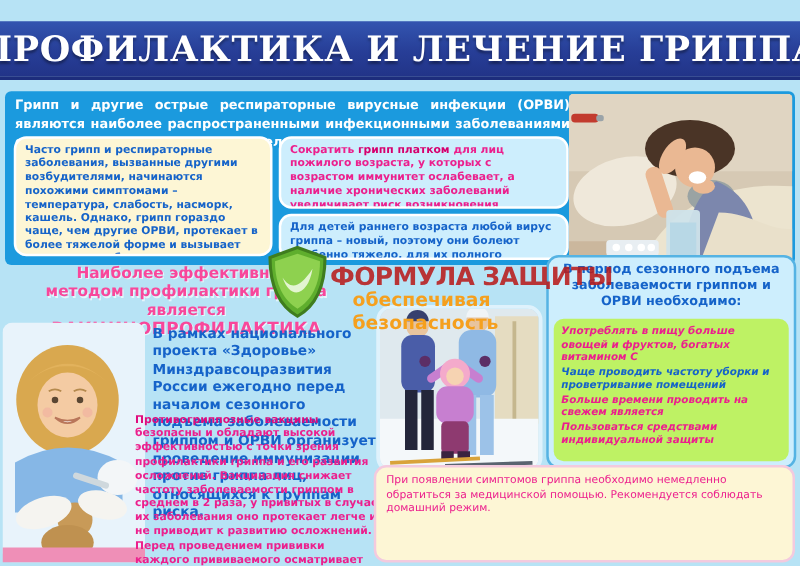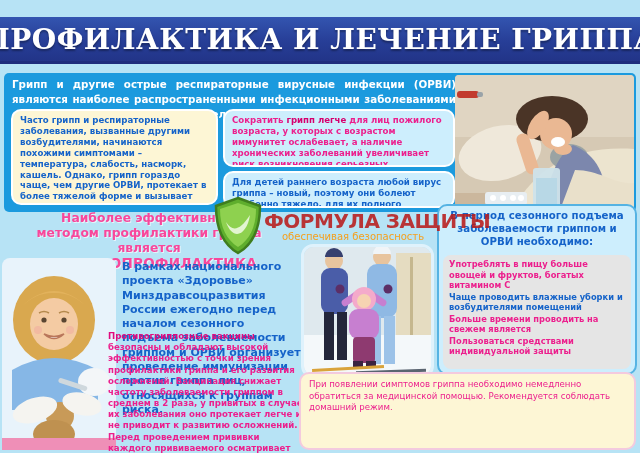--- a/index.html
+++ b/index.html
@@ -34,27 +34,27 @@
         font-weight:bold;font-size:8.6px;line-height:1.3;}
   .vaxp b{color:#e00b7e;}
   .photo-girl{position:absolute;left:2px;top:258px;width:114px;height:192px;}
   .photo-winter{position:absolute;left:301px;top:244px;width:133px;height:134px;
                 border:3px solid #dff2fc;border-radius:12px;overflow:hidden;box-sizing:border-box;}
   
   .logo{position:absolute;left:212px;top:196px;width:236px;height:60px;z-index:30;pointer-events:none;}
   .logo .shield{position:absolute;left:0;top:0;}
   .logo-name{position:absolute;left:52px;top:13px;font-size:20px;font-weight:bold;color:#b91c1c;
              opacity:.88;white-space:nowrap;letter-spacing:-.5px;}
-  .logo-tag{position:absolute;left:70px;top:35px;font-size:10px;color:#f5a01e;font-weight:normal;}
+  .logo-tag{position:absolute;left:70px;top:35px;font-size:15px;color:#f5a01e;font-weight:bold;}
   
   .seasonal{position:absolute;left:437px;top:204px;width:200px;height:171px;background:#cdeefd;
             border:2px solid #55b3e3;border-radius:10px;box-sizing:border-box;}
   .seasonal h3{margin:4px 6px 2px;text-align:center;color:#1563c9;font-size:10.2px;line-height:1.25;}
-  .seasonal ul{position:absolute;left:4px;right:4px;top:49px;bottom:4px;margin:0;background:#e5e5e5;
-               border-radius:8px;padding:3px 6px;box-sizing:border-box;overflow:hidden;}
+  .seasonal ul{position:absolute;left:4px;right:4px;top:49px;bottom:4px;margin:0;background:#bef264;
+               border-radius:8px;padding:3px 6px;box-sizing:border-box;overflow:hidden;font-style:italic;}
   .seasonal li{list-style:none;font-size:8.3px;font-weight:bold;line-height:1.27;margin:1px 0;}
   li[data-color="pink"]{color:#ec1f8d;}
   li[data-color="blue"]{color:#1563c9;}
   
   .bottom-box{position:absolute;left:299px;top:372px;width:337px;height:78px;background:#fdf6d5;
               border:2px solid #f3cade;border-radius:10px;box-sizing:border-box;padding:5px 8px;
               color:#ec1f8d;font-weight:normal;font-size:8.6px;line-height:1.35;overflow:hidden;}
   .bottom-box p{margin:0;}
 </style>
 </head>
@@ -67,21 +67,21 @@
   </div>
 
   <div class="section1">
     <p class="intro">Грипп и другие острые респираторные вирусные инфекции (ОРВИ) являются наиболее распространенными инфекционными заболеваниями среди всех возрастных групп населения планеты.</p>
 
     <div class="box yellow">
       <p>Часто грипп и респираторные заболевания, вызванные другими возбудителями, начинаются похожими симптомами – температура, слабость, насморк, кашель. Однако, грипп гораздо чаще, чем другие ОРВИ, протекает в более тяжелой форме и вызывает осложнения – бронхит, пневмонию, отит, синуситы и т.д.</p>
     </div>
 
     <div class="box boxA">
-      <p><span>Сократить </span><b>грипп легче</b><span> для лиц пожилого возраста, у которых с возрастом иммунитет ослабевает, а наличие хронических заболеваний увеличивает риск возникновения серьезных осложнений и обострений имеющихся заболеваний.</span></p>
+      <p><span>Сократить </span><b>грипп платком</b><span> для лиц пожилого возраста, у которых с возрастом иммунитет ослабевает, а наличие хронических заболеваний увеличивает риск возникновения серьезных осложнений и обострений имеющихся заболеваний.</span></p>
     </div>
 
     <div class="box boxB">
       <p>Для детей раннего возраста любой вирус гриппа – новый, поэтому они болеют особенно тяжело, для их полного излечения может потребоваться длительное время.</p>
     </div>
 
     <div class="photo-sick">
       <svg width="179" height="135" viewBox="0 0 179 135">
         <rect width="179" height="135" fill="#d6c9b4"></rect>
         <rect width="179" height="62" fill="#e0d5c2"></rect>
@@ -180,21 +180,21 @@
         <rect x="62" y="114" width="10" height="7" fill="#3a2340"></rect>
       <rect x="8" y="120" width="72" height="3" fill="#d9a33a" transform="rotate(-3 44 121)"></rect>
       <rect x="52" y="123" width="70" height="3" fill="#5a6470" transform="rotate(-2 87 124)"></rect>
     </svg>
   </div>
 
   <div class="seasonal">
     <h3>В период сезонного подъема заболеваемости гриппом и ОРВИ необходимо:</h3>
     <ul>
       <li data-color="pink">Употреблять в пищу больше овощей и фруктов, богатых витамином С</li>
-      <li data-color="blue">Чаще проводить влажные уборки и возбудителями помещений</li>
+      <li data-color="blue">Чаще проводить частоту уборки и проветривание помещений</li>
       <li data-color="pink">Больше времени проводить на свежем является</li>
       <li data-color="pink">Пользоваться средствами индивидуальной защиты</li>
 
     </ul>
   </div>
 
   <div class="bottom-box">
     <p>При появлении симптомов гриппа необходимо немедленно обратиться за медицинской помощью. Рекомендуется соблюдать домашний режим.</p>
   </div>
 

